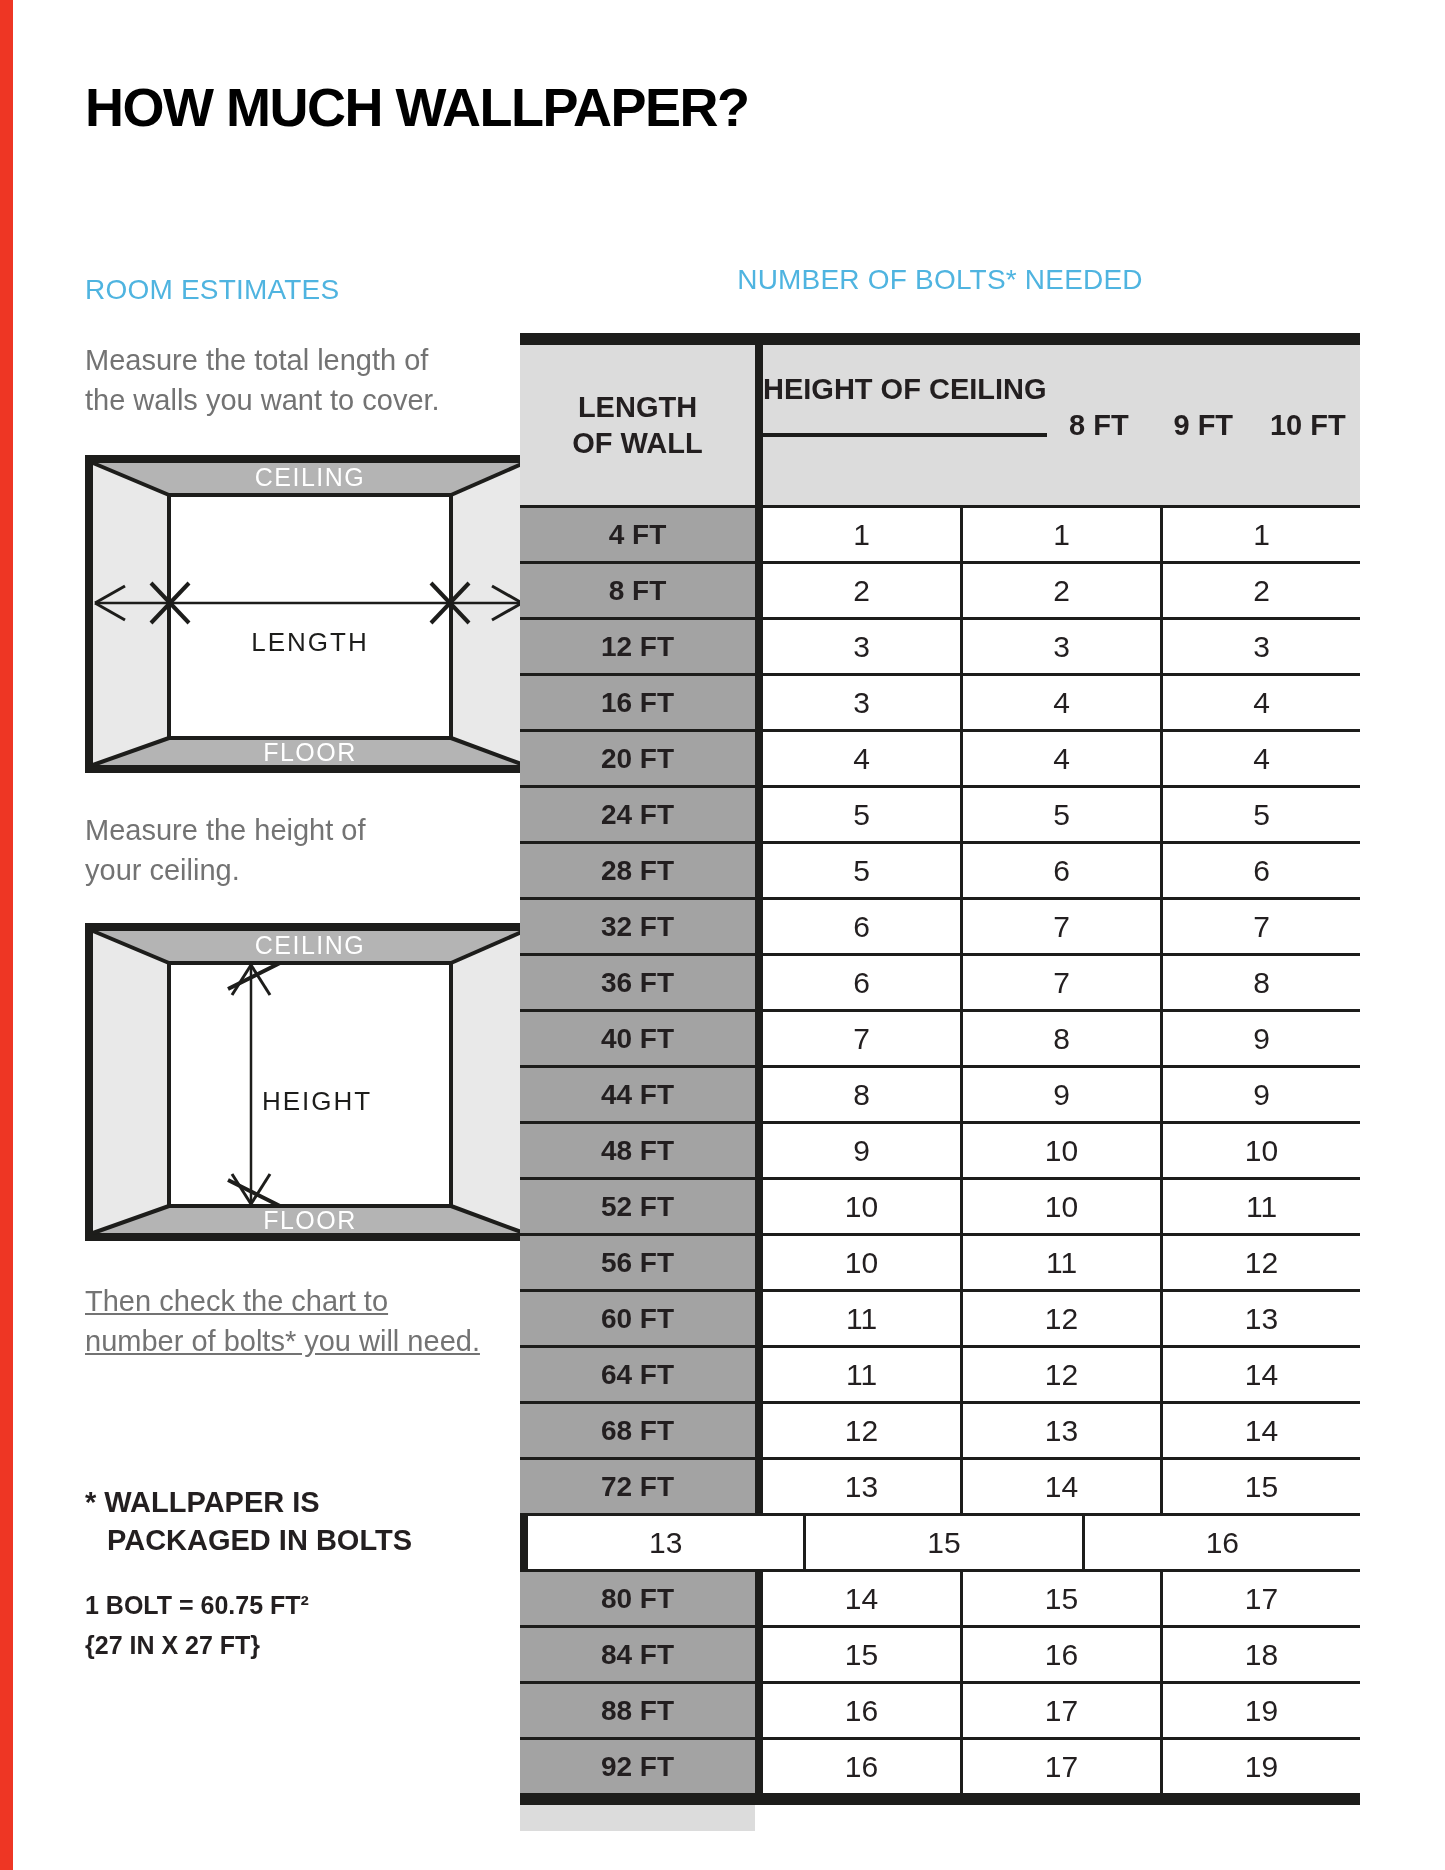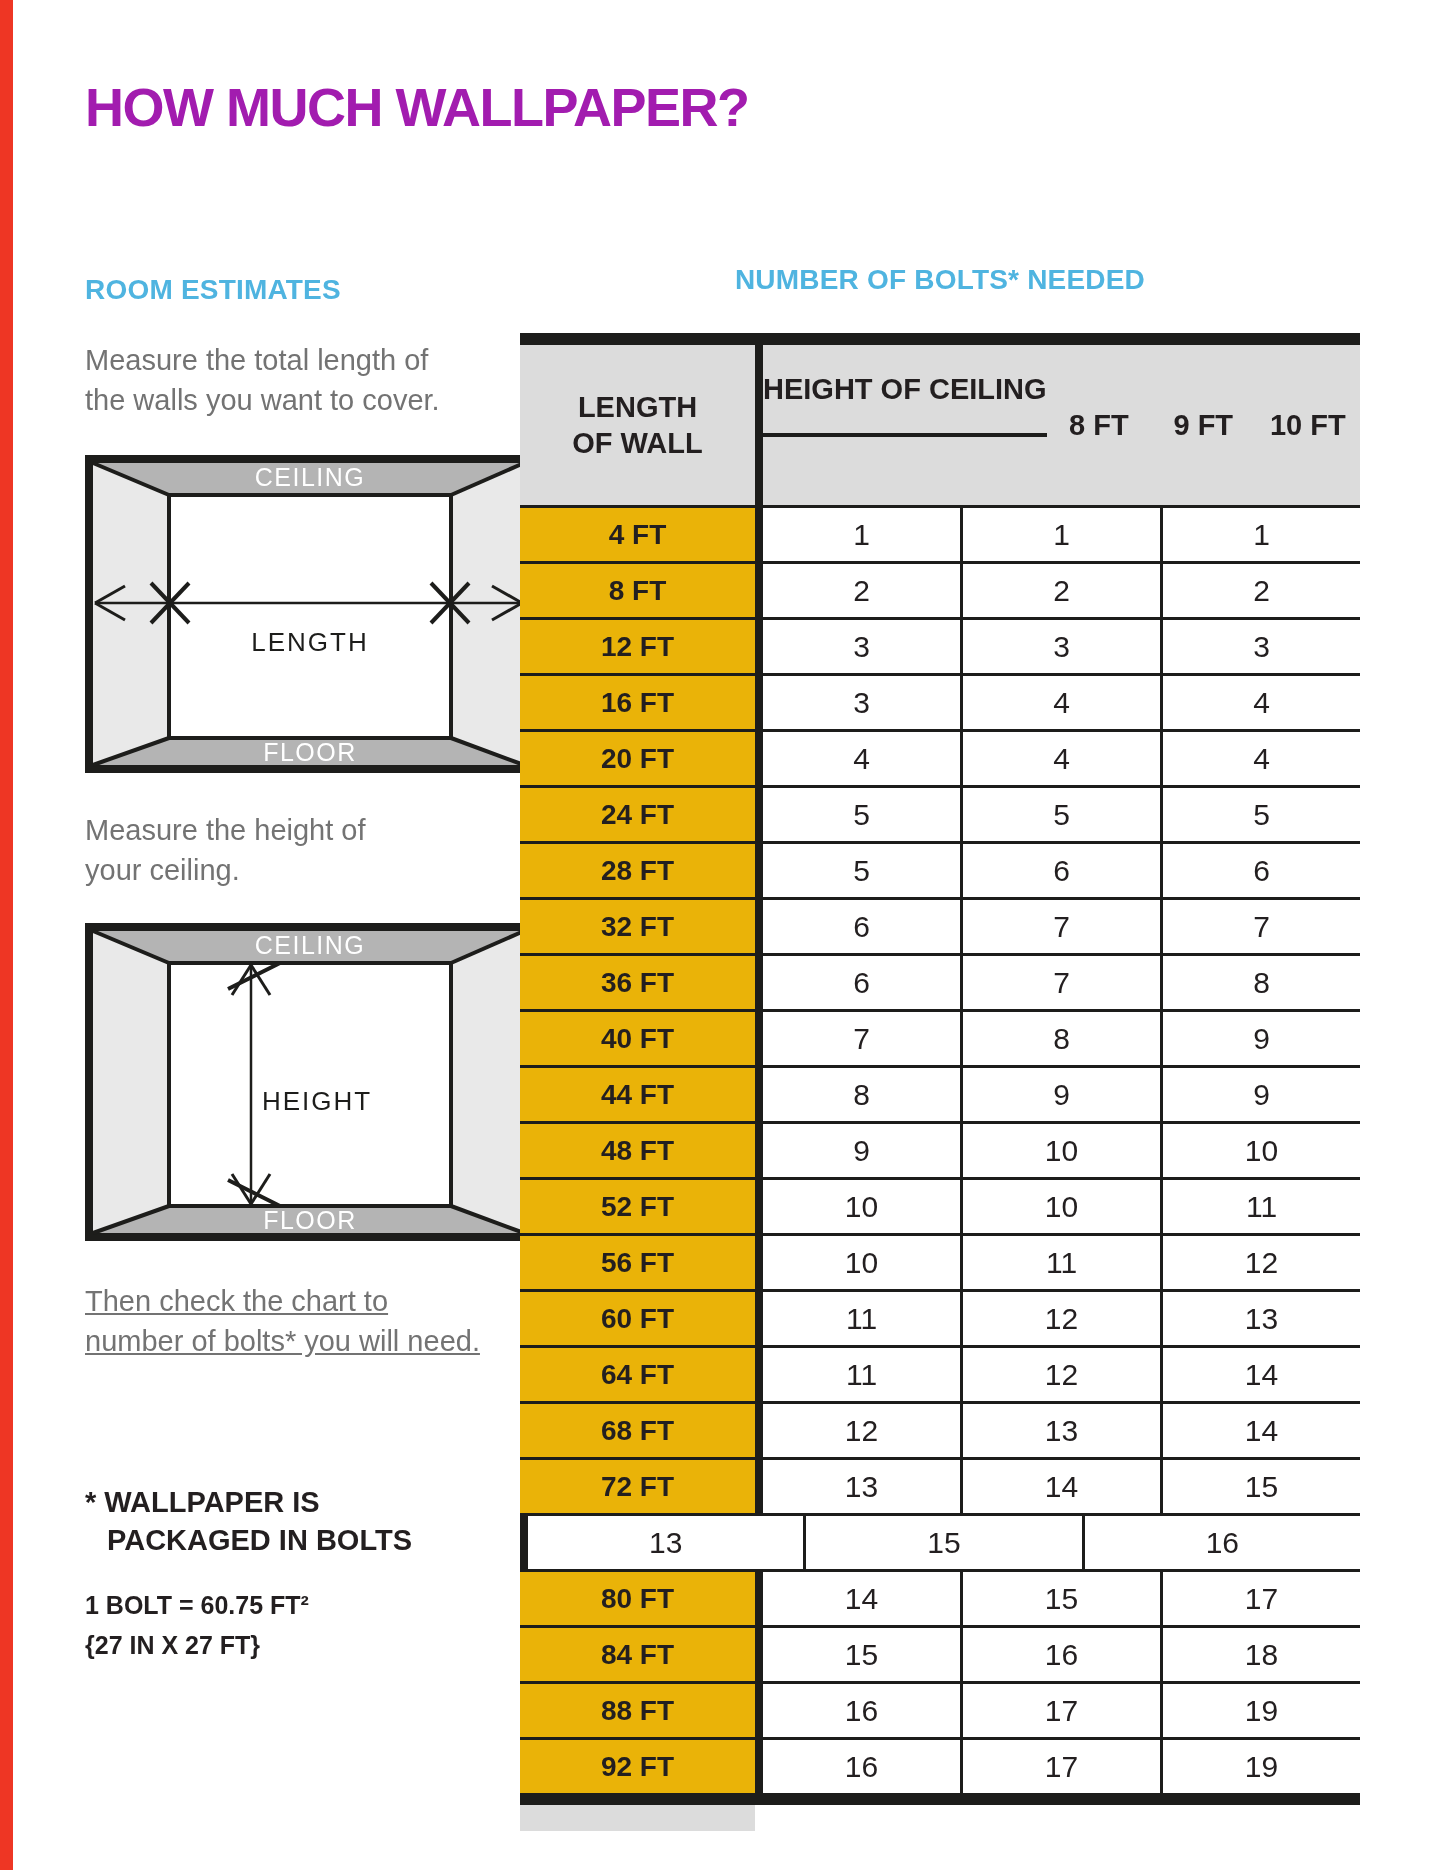--- a/index.html
+++ b/index.html
@@ -3,24 +3,24 @@
 <meta charset="utf-8">
 <style>
   html,body{margin:0;padding:0;}
   body{
     width:1445px;height:1870px;position:relative;background:#ffffff;
     font-family:"Liberation Sans",sans-serif;color:#231f20;overflow:hidden;
   }
   .stripe{position:absolute;left:0;top:0;width:13px;height:1870px;background:#ee3624;}
   .title{
     position:absolute;left:85px;top:76px;font-size:54px;font-weight:bold;
-    color:#a21caf;letter-spacing:-1.5px;white-space:nowrap;
+    color:#000000;letter-spacing:-1.5px;white-space:nowrap;
   }
   .sec-head{
-    position:absolute;font-size:28px;font-weight:bold;color:#4fb4e0;letter-spacing:0.2px;
+    position:absolute;font-size:28px;font-weight:normal;color:#4fb4e0;letter-spacing:0.2px;
   }
   .sec-head.left{left:85px;top:274px;}
   .sec-head.right{left:520px;top:264px;width:840px;text-align:center;}
   .para{position:absolute;left:85px;font-size:29px;line-height:40px;color:#737373;}
   .para.p1{top:340px;}
   .para.p2{top:810px;}
   .para.p3{top:1281px;text-decoration:underline;}
   .footnote{position:absolute;left:85px;top:1483px;font-size:29px;line-height:38px;font-weight:bold;}
   .footnote .indent{padding-left:22px;}
   .boltinfo{position:absolute;left:85px;top:1585px;font-size:25px;line-height:40px;font-weight:bold;}
@@ -34,21 +34,21 @@
   .thead{display:flex;height:160px;background:#dcdcdc;}
   .hcol1{width:235px;display:flex;flex-direction:column;justify-content:center;align-items:center;
          font-size:29px;font-weight:bold;line-height:36px;}
   .vthick{width:8px;background:#1d1d1b;flex:none;}
   .hright{flex:1;display:flex;}
   .hgroup{height:88px;border-bottom:4px solid #1d1d1b;display:flex;align-items:center;justify-content:center;
           font-size:29px;font-weight:bold;}
   .hcols{flex:1;display:flex;}
   .hcols .hc{flex:1;display:flex;align-items:center;justify-content:center;font-size:29px;font-weight:bold;}
   .trow{display:flex;height:53px;border-top:3px solid #1d1d1b;}
-  .trow .rlabel{width:235px;background:#eab308;display:flex;align-items:center;justify-content:center;
+  .trow .rlabel{width:235px;background:#a3a3a3;display:flex;align-items:center;justify-content:center;
                 font-size:28px;font-weight:bold;}
   .trow .cells{flex:1;display:flex;background:#ffffff;}
   .trow .cell{flex:1;display:flex;align-items:center;justify-content:center;font-size:30px;}
   .trow .cell + .cell{border-left:3px solid #1d1d1b;}
   .bbar{height:12px;background:#1d1d1b;}
   .stub{width:235px;height:26px;background:#dcdcdc;}
   svg text{font-family:"Liberation Sans",sans-serif;}
 </style>
 </head>
 <body>

